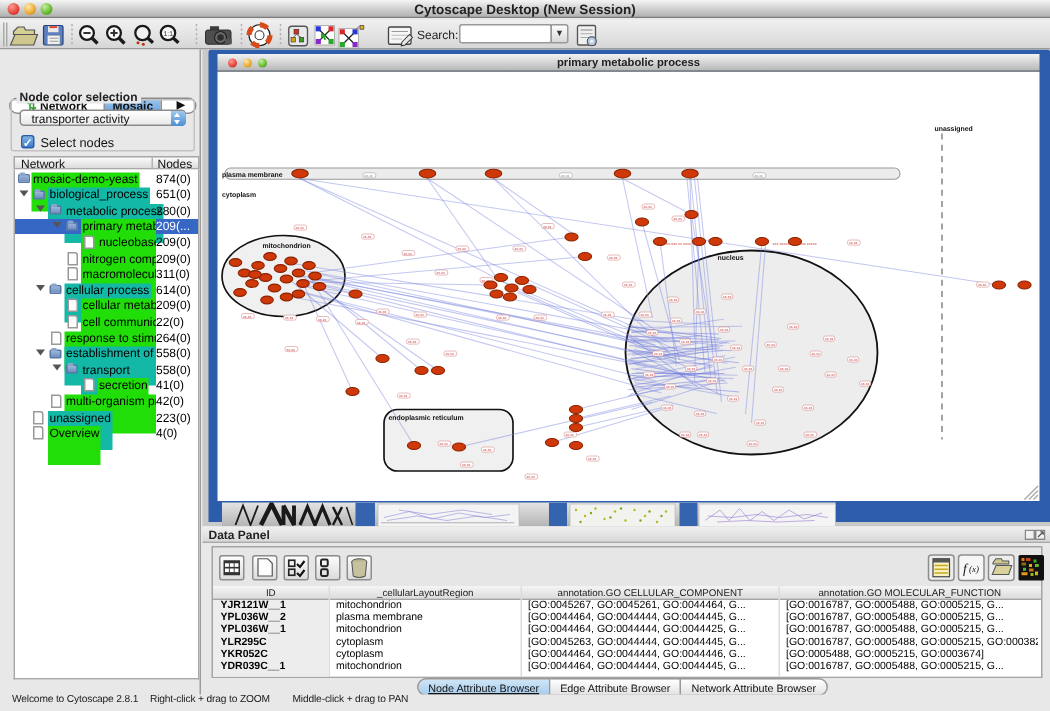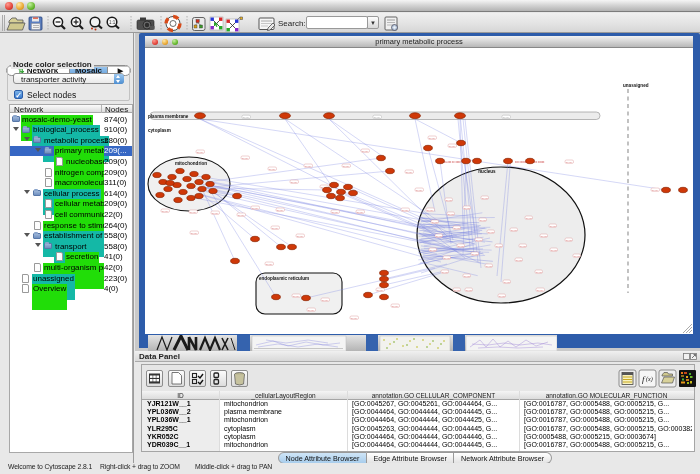--- a/index.html
+++ b/index.html
@@ -52,21 +52,21 @@
 .fold:before { content:""; position:absolute; left:0; top:-2px; width:4px; height:2px; background:#8aa5cc; border-radius:1px 1px 0 0; }
 .file { position:absolute; top:0.5px; width:7px; height:9px; background:#fdfdfd; border:1px solid #999; border-radius:0 2px 0 0; }
 .sel { background:#3667c4; }
 .sel .cnt { color:#fff; }
 
 
 #desktop { left:135px; top:33px; width:565px; height:318px; background:#c9c9c9; overflow:hidden; }
 #netwin { left:4px; top:0px; width:561px; height:315px; background:#2d5caa; border-radius:2px 2px 0 0; }
 #nw-title { left:6px; top:3px; width:548px; height:12px; background:linear-gradient(#f2f2f2,#b8b8b8); border-bottom:1px solid #888; }
 #nw-title .tl { width:6px; height:6px; border-radius:50%; top:3px; }
-#nw-title span { position:absolute; width:100%; text-align:center; top:1px; font-size:7.5px; font-weight:normal; color:#222; }
+#nw-title span { position:absolute; width:100%; text-align:center; top:1px; font-size:7.5px; font-weight:bold; color:#222; }
 #canvas { left:6px; top:15px; width:548px; height:286px; background:#fff; }
 
 
 #backstrip { left:148px; top:335px; width:409px; height:16px; background:linear-gradient(#e4e4e4,#b4b4b4); }
 
 
 #datapanel { left:135px; top:351px; width:565px; height:113px; background:#e8e8e8; }
 #dp-head { left:0; top:0; width:565px; height:11px; background:linear-gradient(#f0f0f0,#d8d8d8); border-bottom:1px solid #aaa; }
 #dp-head span { position:absolute; left:4px; top:0.5px; font-size:8px; font-weight:bold; color:#222; }
 #dp-inner { left:6px; top:13px; width:554px; height:88px; border:1px solid #a5a5a5; background:#e6e6e6; }
@@ -78,33 +78,34 @@
 .dprow div { position:absolute; top:0; line-height:8.2px; overflow:hidden; }
 .c1 { left:5px; width:71px; font-weight:bold; }
 .c2 { left:82px; width:121px; }
 .c3 { left:210px; width:165px; }
 .c4 { left:382px; width:168px; }
 .colline { position:absolute; top:0; width:1px; height:60px; background:#dcdcdc; }
 
 
 #btabs { left:278px; top:452px; height:12px; display:flex; }
 .btab { height:12px; font-size:7.2px; color:#111; line-height:11px; padding:0 6.5px; background:linear-gradient(#ffffff,#e3e3e3); border:1px solid #999; border-left:none; }
-.btab.first { border-left:1px solid #999; border-radius:6px 0 0 6px; }
+.btab.first { border-left:1px solid #999; border-radius:6px 0 0 6px;text-decoration:underline; }
 .btab.last { border-radius:0 6px 6px 0; }
 .btab.on { background:linear-gradient(#cfe5f7,#a8cdec); }
 #statusbar { left:0; top:463px; width:700px; height:11px; background:#e8e8e8; font-size:6.8px; color:#222; letter-spacing:-0.1px; }
 #statusbar span { position:absolute; top:0px; }
 </style>
 </head>
 <body>
 
 <div class="abs" id="titlebar">
   <div class="abs tl" style="left:5px;  background:radial-gradient(circle at 35% 30%, #ff9a90, #e3443a 60%, #b01d12);"></div>
   <div class="abs tl" style="left:16px; background:radial-gradient(circle at 35% 30%, #ffe9a8, #eaa832 60%, #c07b10);"></div>
   <div class="abs tl" style="left:27px; background:radial-gradient(circle at 35% 30%, #c5f0a0, #66b82e 60%, #3d8a10);"></div>
+  <div class="abs" id="title-text">Cytoscape Desktop (New Session)</div>
 </div>
 
 <div class="abs" id="toolbar">
   <div class="abs" style="left:2px;top:2px;width:1px;height:16px;background:#aaa"></div>
   <div class="abs" style="left:4px;top:2px;width:1px;height:16px;background:#aaa"></div>
   <div class="abs" id="tb-icons">
   <svg width="400" height="20" viewBox="0 0 400 20">
 
     <path d="M9 8 l3 -3 h4 l1 2 h6 v3 h-14 z" fill="#d6cf96" stroke="#555" stroke-width="0.8"></path>
     <path d="M7 17 l3 -7 h15 l-2.5 7 z" fill="#cfc88e" stroke="#555" stroke-width="0.8"></path>
@@ -221,21 +222,21 @@
   <div class="abs" id="tree">
     <div class="trow" style="top:1px">
         <span class="fold" style="left:2px"></span>
         <span class="lbl g" style="left:11px">mosaic-demo-yeast</span>
         <span class="cnt">874(0)</span>
       </div>
     <div class="trow" style="top:11.6px">
         <span class="tri" style="left:3px"></span>
         <span class="fold" style="left:12px"></span>
         <span class="lbl r" style="left:22px">biological_process</span>
-        <span class="cnt">910(0)</span>
+        <span class="cnt">651(0)</span>
       </div>
     <div class="trow" style="top:22.2px">
         <span class="tri" style="left:14px"></span>
         <span class="fold" style="left:23px"></span>
         <span class="lbl r" style="left:33px">metabolic process</span>
         <span class="cnt">280(0)</span>
       </div>
     <div class="trow sel" style="top:32.8px">
         <span class="tri" style="left:25px"></span>
         <span class="fold" style="left:34px"></span>

